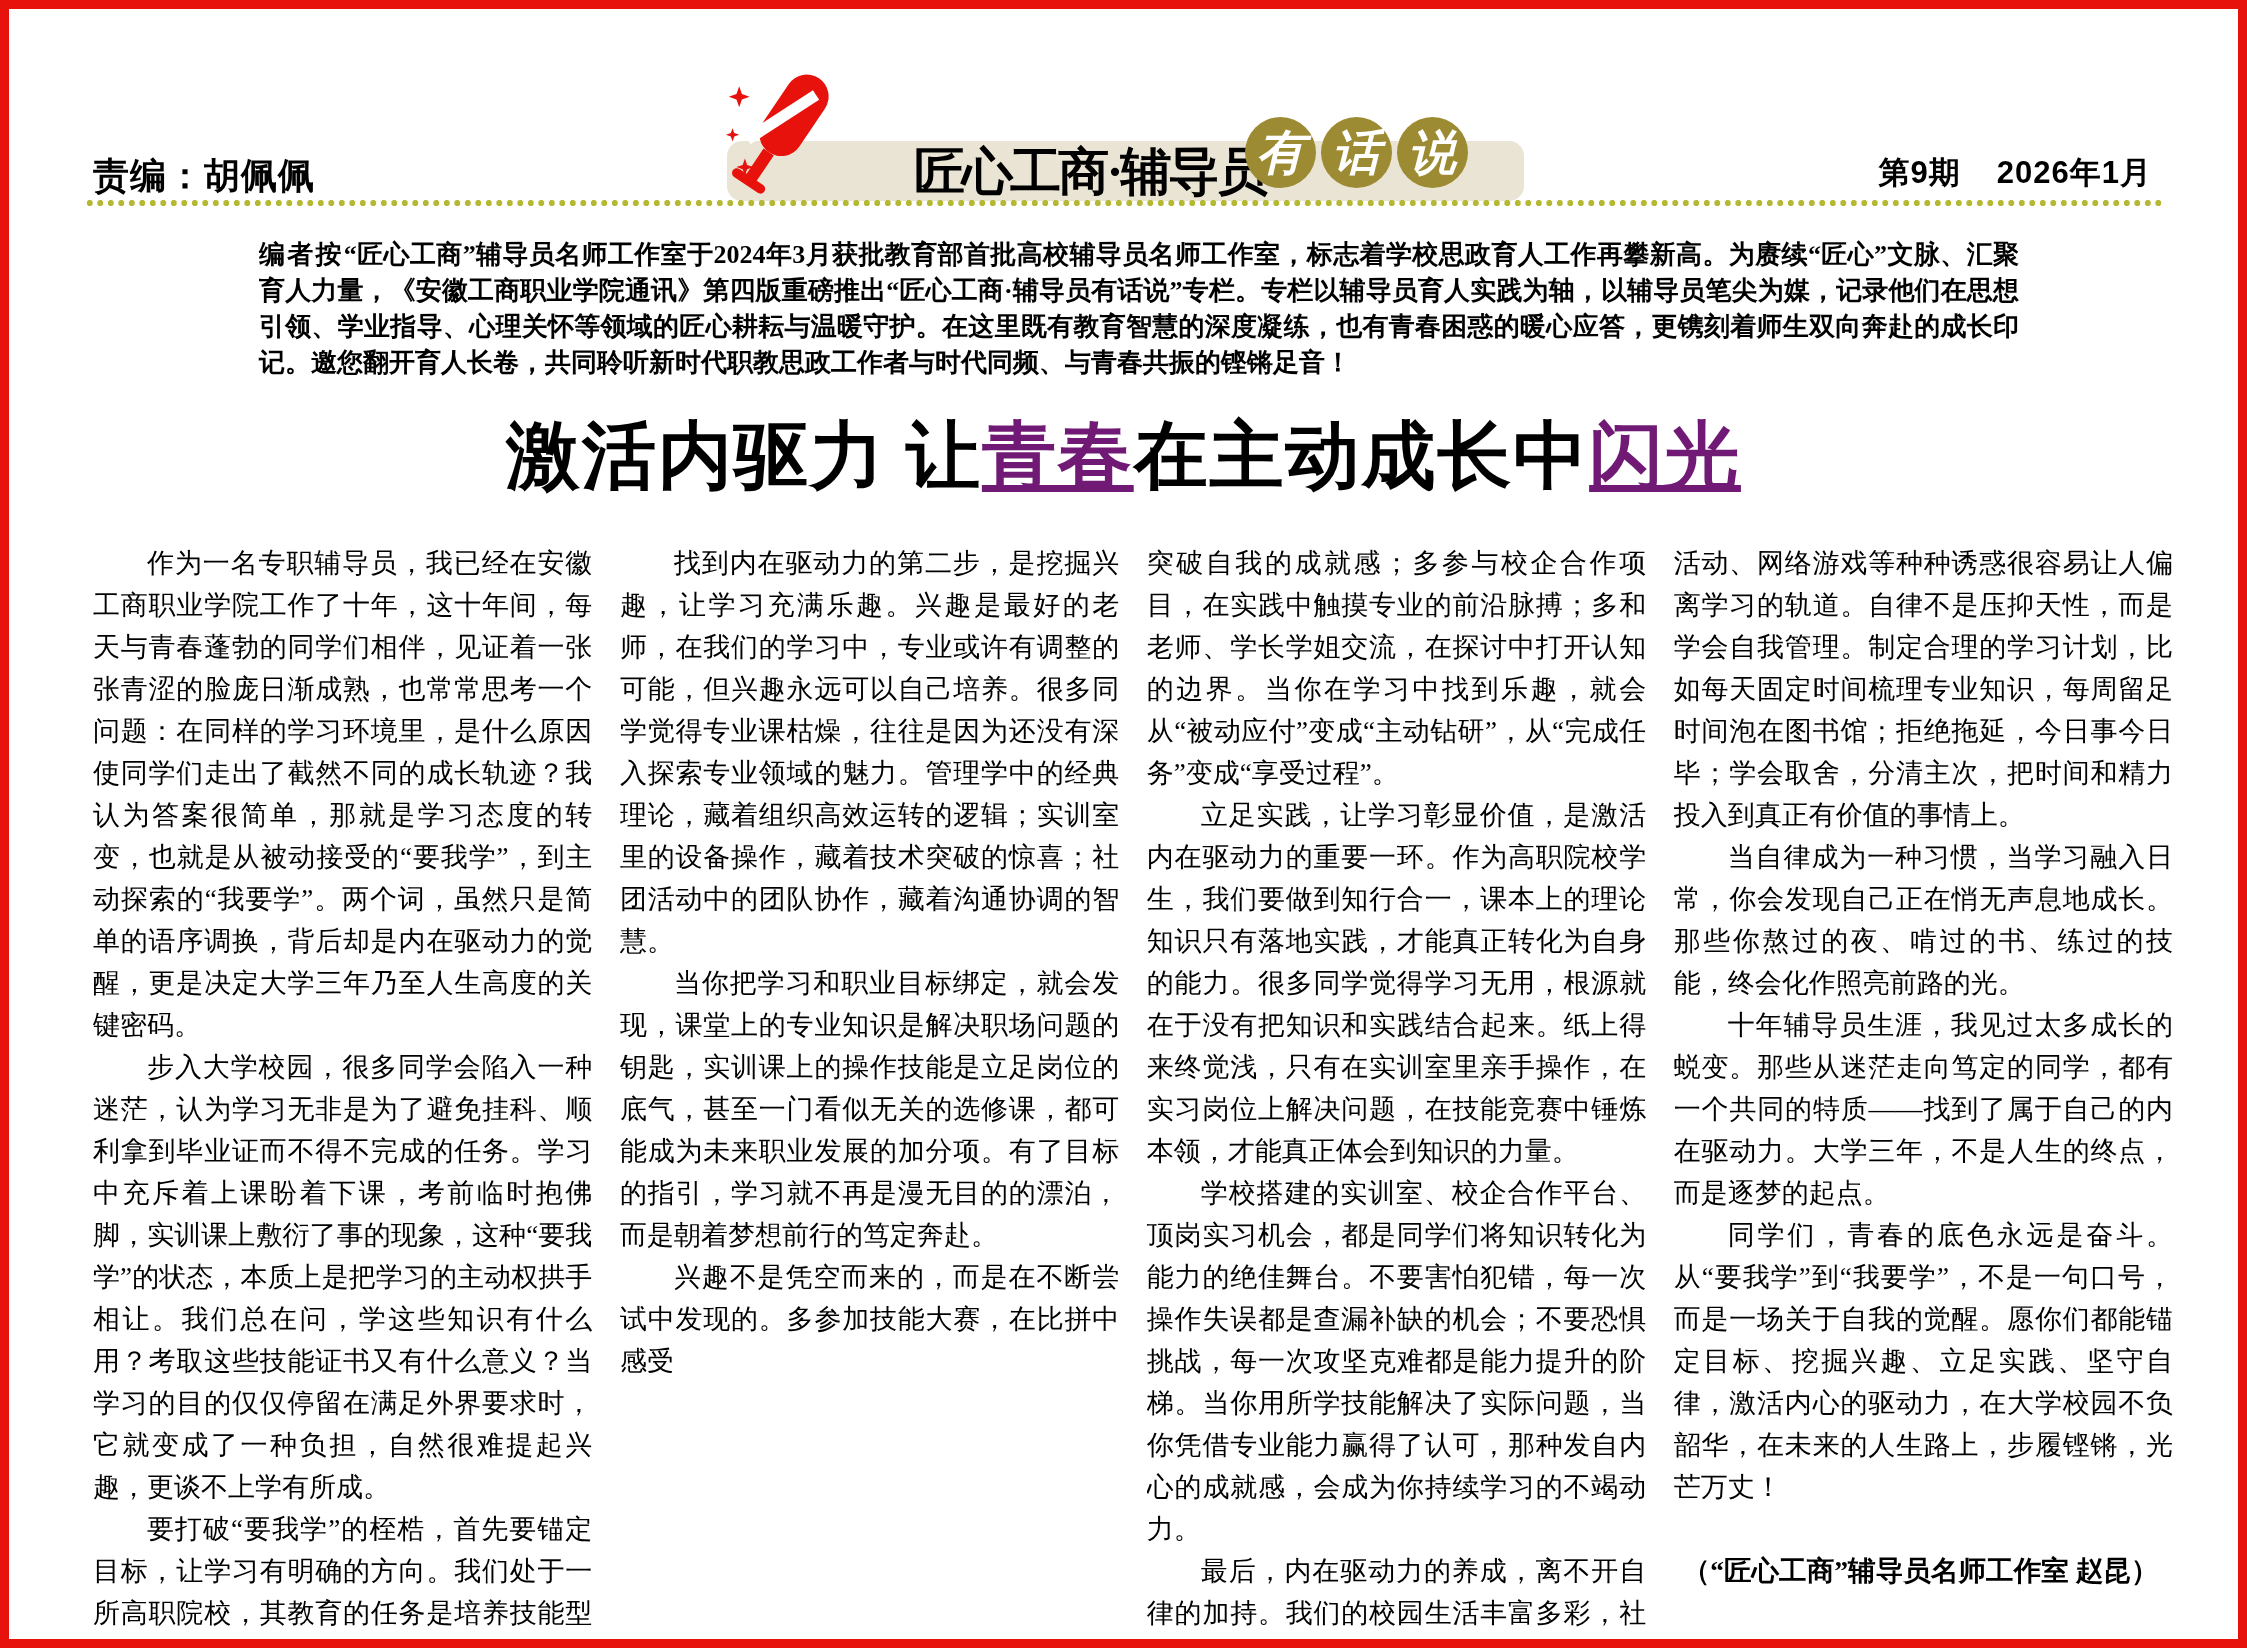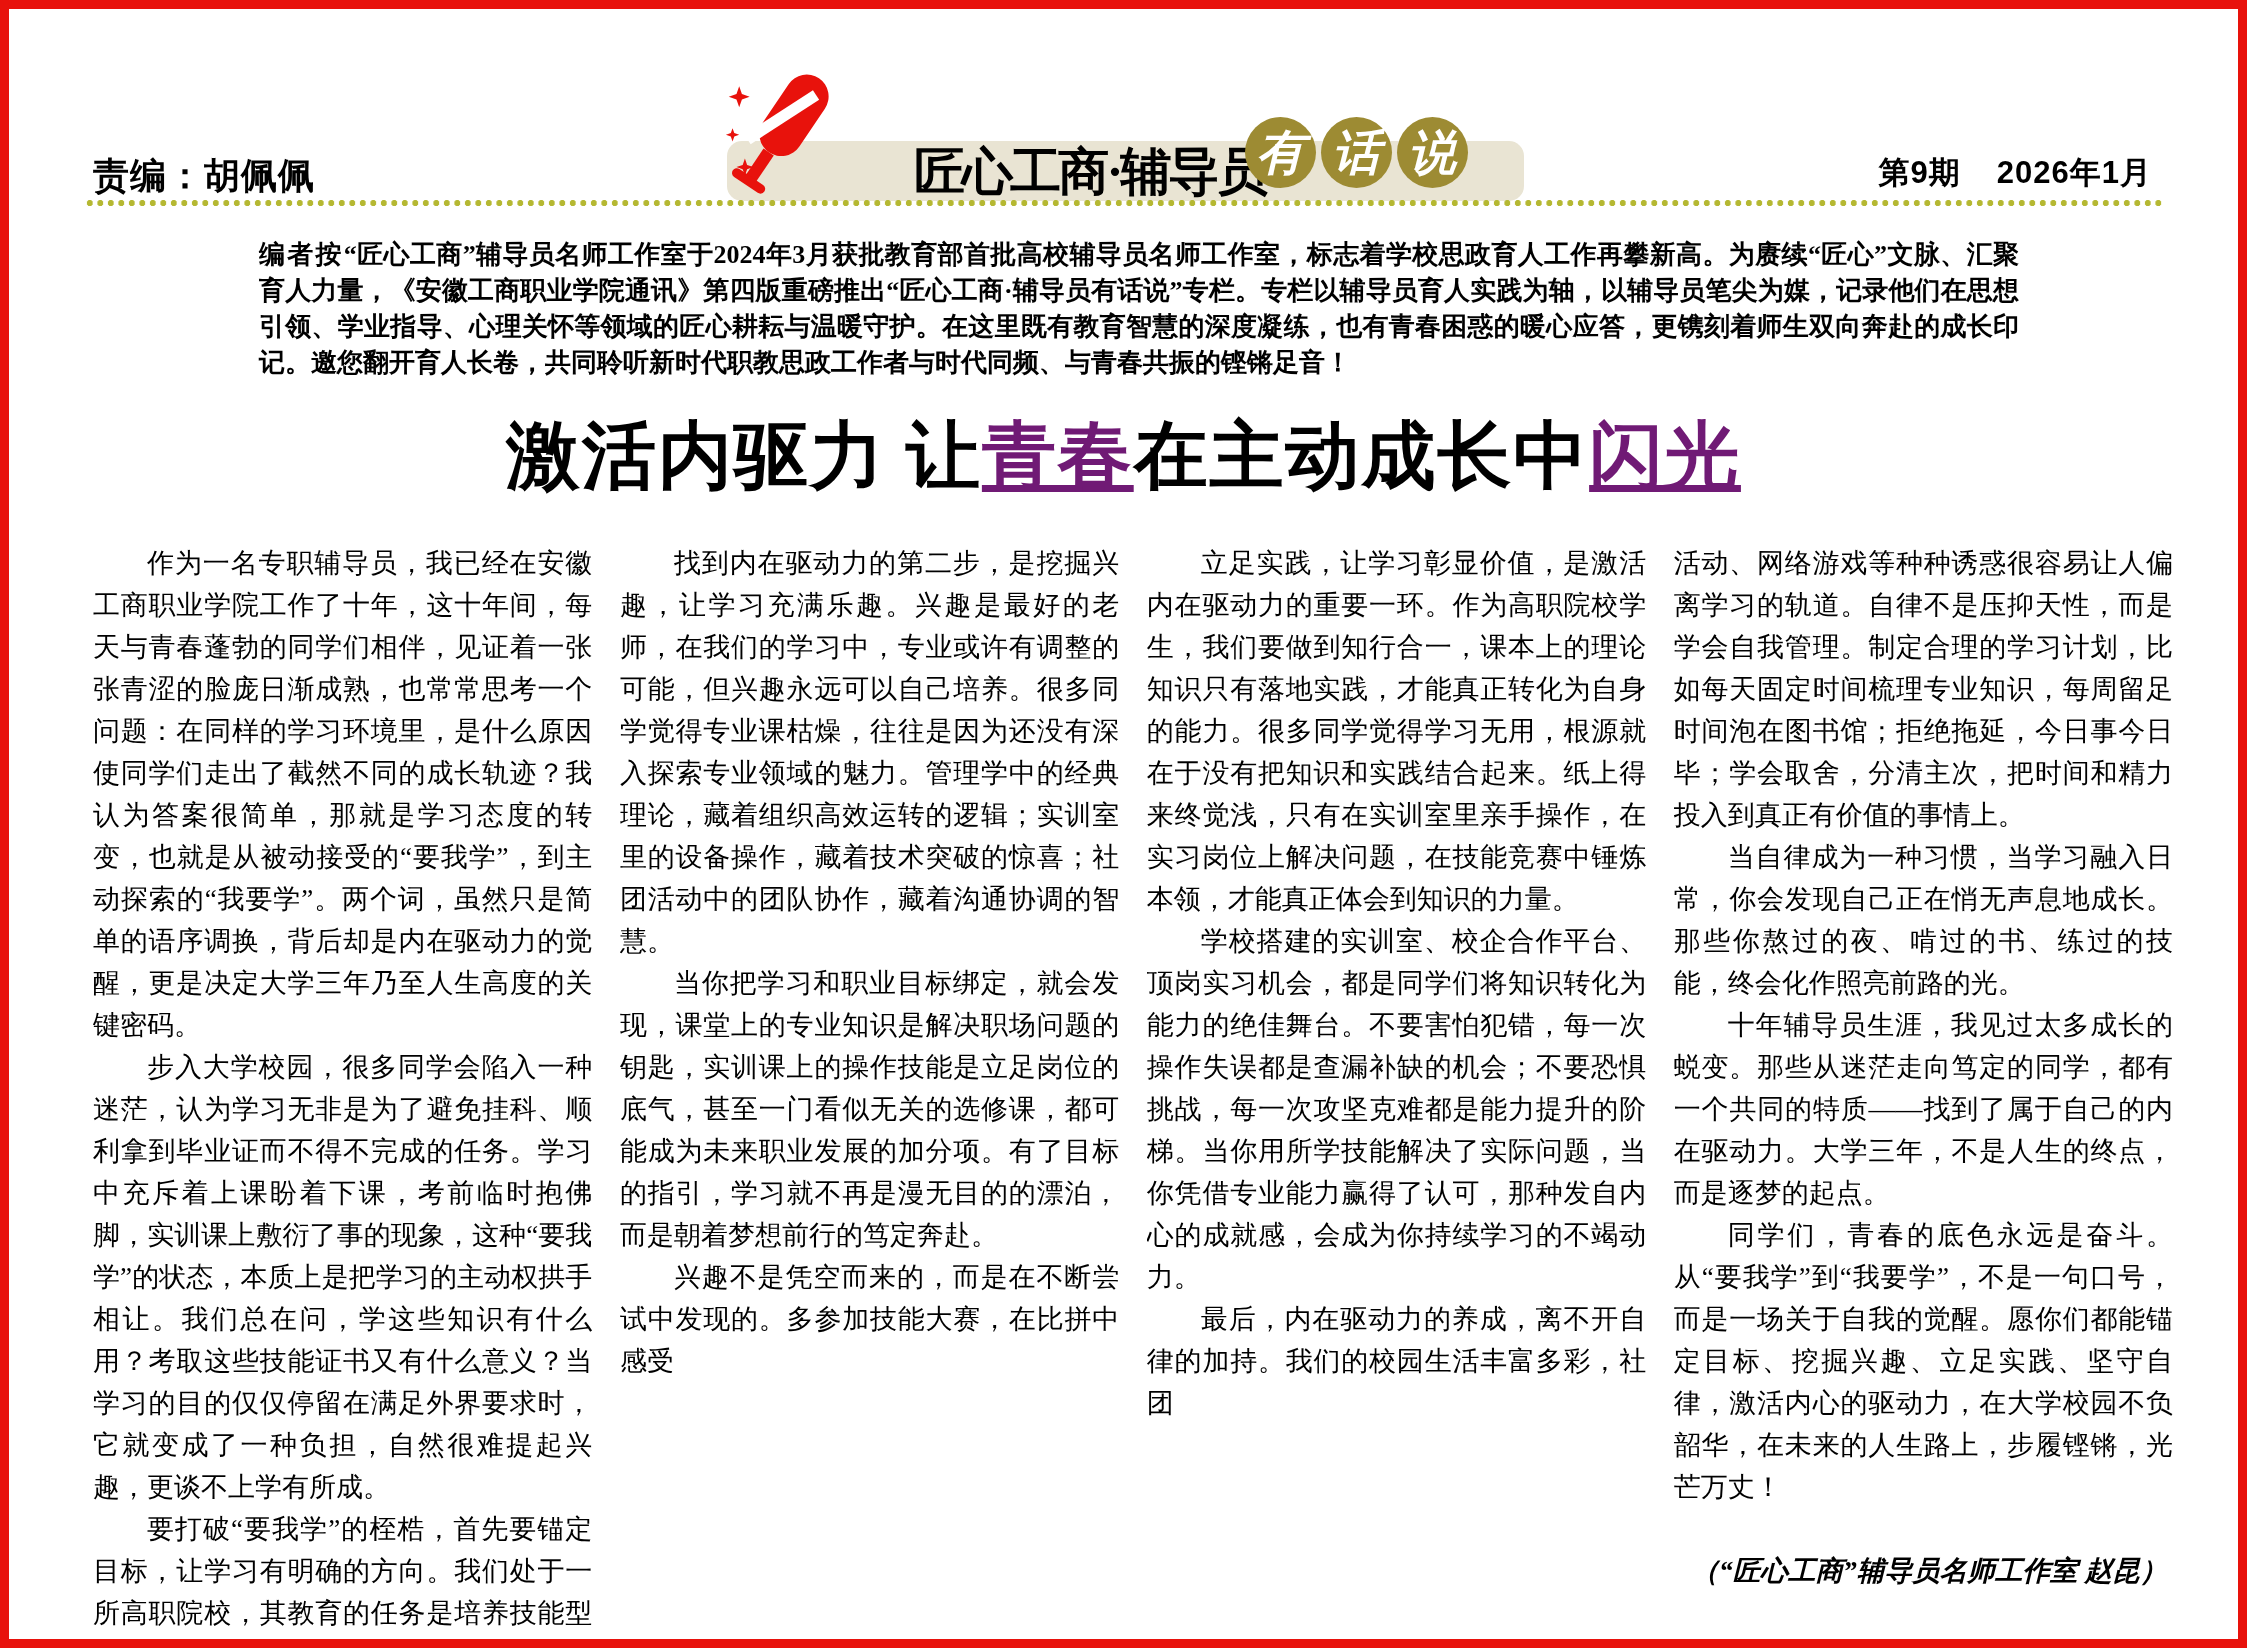--- a/index.html
+++ b/index.html
@@ -79,23 +79,22 @@
   .para {
     margin:0;
     font-size:27px; line-height:42px;
     text-align:justify; text-indent:2em;
     font-family:"Liberation Serif", serif;
   }
   .para.noindent { text-indent:0; }
   .signature {
     margin:42px 5.7px 0 0;
     font-size:27.6px; line-height:42px;
-    font-weight:bold; text-align:right;
+    font-weight:bold; text-align:center;
     font-family:"Liberation Serif", serif;
-    font-style:italic;
   }
 </style>
 </head>
 <body>
 
 <div class="page">
 
   <div class="chief-editor">责编：胡佩佩</div>
 
   <div class="masthead-band"></div>
@@ -144,20 +143,21 @@
       <p class="para">作为一名专职辅导员，我已经在安徽工商职业学院工作了十年，这十年间，每天与青春蓬勃的同学们相伴，见证着一张张青涩的脸庞日渐成熟，也常常思考一个问题：在同样的学习环境里，是什么原因使同学们走出了截然不同的成长轨迹？我认为答案很简单，那就是学习态度的转变，也就是从被动接受的“要我学”，到主动探索的“我要学”。两个词，虽然只是简单的语序调换，背后却是内在驱动力的觉醒，更是决定大学三年乃至人生高度的关键密码。</p>
       <p class="para">步入大学校园，很多同学会陷入一种迷茫，认为学习无非是为了避免挂科、顺利拿到毕业证而不得不完成的任务。学习中充斥着上课盼着下课，考前临时抱佛脚，实训课上敷衍了事的现象，这种“要我学”的状态，本质上是把学习的主动权拱手相让。我们总在问，学这些知识有什么用？考取这些技能证书又有什么意义？当学习的目的仅仅停留在满足外界要求时，它就变成了一种负担，自然很难提起兴趣，更谈不上学有所成。</p>
       <p class="para">要打破“要我学”的桎梏，首先要锚定目标，让学习有明确的方向。我们处于一所高职院校，其教育的任务是培养技能型人</p>
     </div>
     <div class="col">
       <p class="para">找到内在驱动力的第二步，是挖掘兴趣，让学习充满乐趣。兴趣是最好的老师，在我们的学习中，专业或许有调整的可能，但兴趣永远可以自己培养。很多同学觉得专业课枯燥，往往是因为还没有深入探索专业领域的魅力。管理学中的经典理论，藏着组织高效运转的逻辑；实训室里的设备操作，藏着技术突破的惊喜；社团活动中的团队协作，藏着沟通协调的智慧。</p>
       <p class="para">当你把学习和职业目标绑定，就会发现，课堂上的专业知识是解决职场问题的钥匙，实训课上的操作技能是立足岗位的底气，甚至一门看似无关的选修课，都可能成为未来职业发展的加分项。有了目标的指引，学习就不再是漫无目的的漂泊，而是朝着梦想前行的笃定奔赴。</p>
       <p class="para">兴趣不是凭空而来的，而是在不断尝试中发现的。多参加技能大赛，在比拼中感受</p>
     </div>
     <div class="col">
+      <p class="para noindent">突破自我的成就感；多参与校企合作项目，在实践中触摸专业的前沿脉搏；多和老师、学长学姐交流，在探讨中打开认知的边界。当你在学习中找到乐趣，就会从“被动应付”变成“主动钻研”，从“完成任务”变成“享受过程”。</p>
       <p class="para">立足实践，让学习彰显价值，是激活内在驱动力的重要一环。作为高职院校学生，我们要做到知行合一，课本上的理论知识只有落地实践，才能真正转化为自身的能力。很多同学觉得学习无用，根源就在于没有把知识和实践结合起来。纸上得来终觉浅，只有在实训室里亲手操作，在实习岗位上解决问题，在技能竞赛中锤炼本领，才能真正体会到知识的力量。</p>
       <p class="para">学校搭建的实训室、校企合作平台、顶岗实习机会，都是同学们将知识转化为能力的绝佳舞台。不要害怕犯错，每一次操作失误都是查漏补缺的机会；不要恐惧挑战，每一次攻坚克难都是能力提升的阶梯。当你用所学技能解决了实际问题，当你凭借专业能力赢得了认可，那种发自内心的成就感，会成为你持续学习的不竭动力。</p>
       <p class="para">最后，内在驱动力的养成，离不开自律的加持。我们的校园生活丰富多彩，社团</p>
     </div>
     <div class="col">
       <p class="para noindent">活动、网络游戏等种种诱惑很容易让人偏离学习的轨道。自律不是压抑天性，而是学会自我管理。制定合理的学习计划，比如每天固定时间梳理专业知识，每周留足时间泡在图书馆；拒绝拖延，今日事今日毕；学会取舍，分清主次，把时间和精力投入到真正有价值的事情上。</p>
       <p class="para">当自律成为一种习惯，当学习融入日常，你会发现自己正在悄无声息地成长。那些你熬过的夜、啃过的书、练过的技能，终会化作照亮前路的光。</p>
       <p class="para">十年辅导员生涯，我见过太多成长的蜕变。那些从迷茫走向笃定的同学，都有一个共同的特质——找到了属于自己的内在驱动力。大学三年，不是人生的终点，而是逐梦的起点。</p>
       <p class="para">同学们，青春的底色永远是奋斗。从“要我学”到“我要学”，不是一句口号，而是一场关于自我的觉醒。愿你们都能锚定目标、挖掘兴趣、立足实践、坚守自律，激活内心的驱动力，在大学校园不负韶华，在未来的人生路上，步履铿锵，光芒万丈！</p>
       <p class="signature">（“匠心工商”辅导员名师工作室  赵昆）</p>

